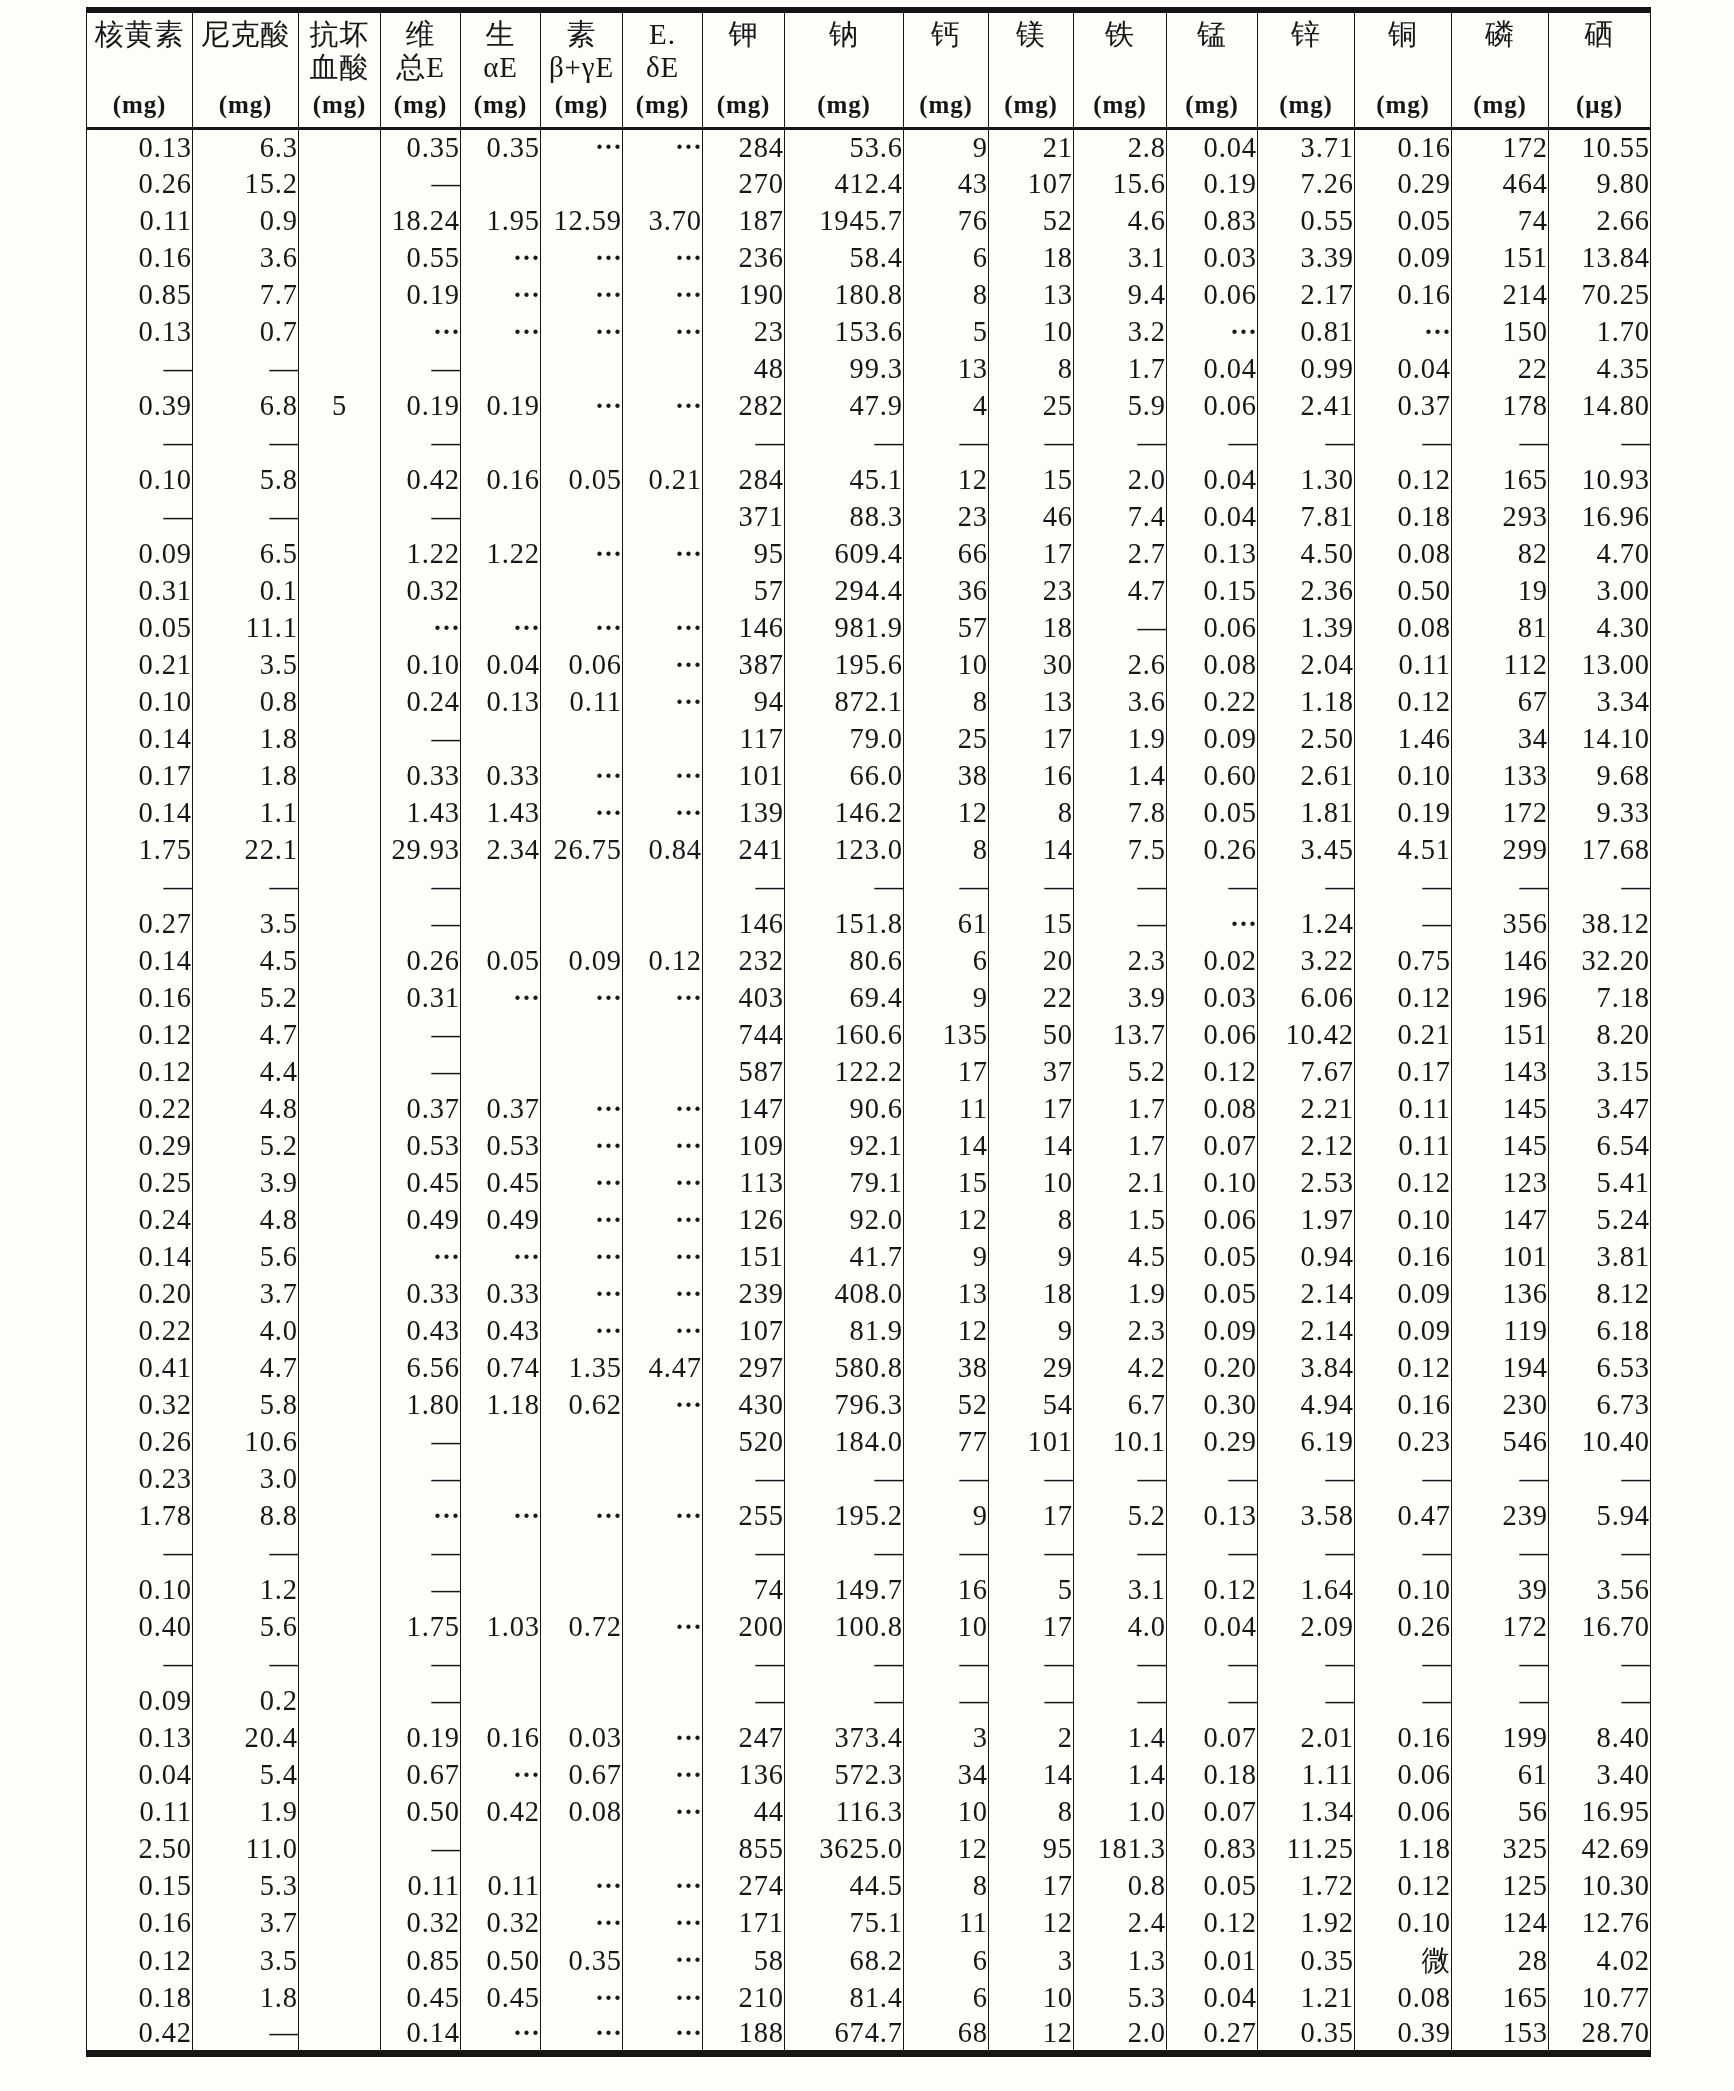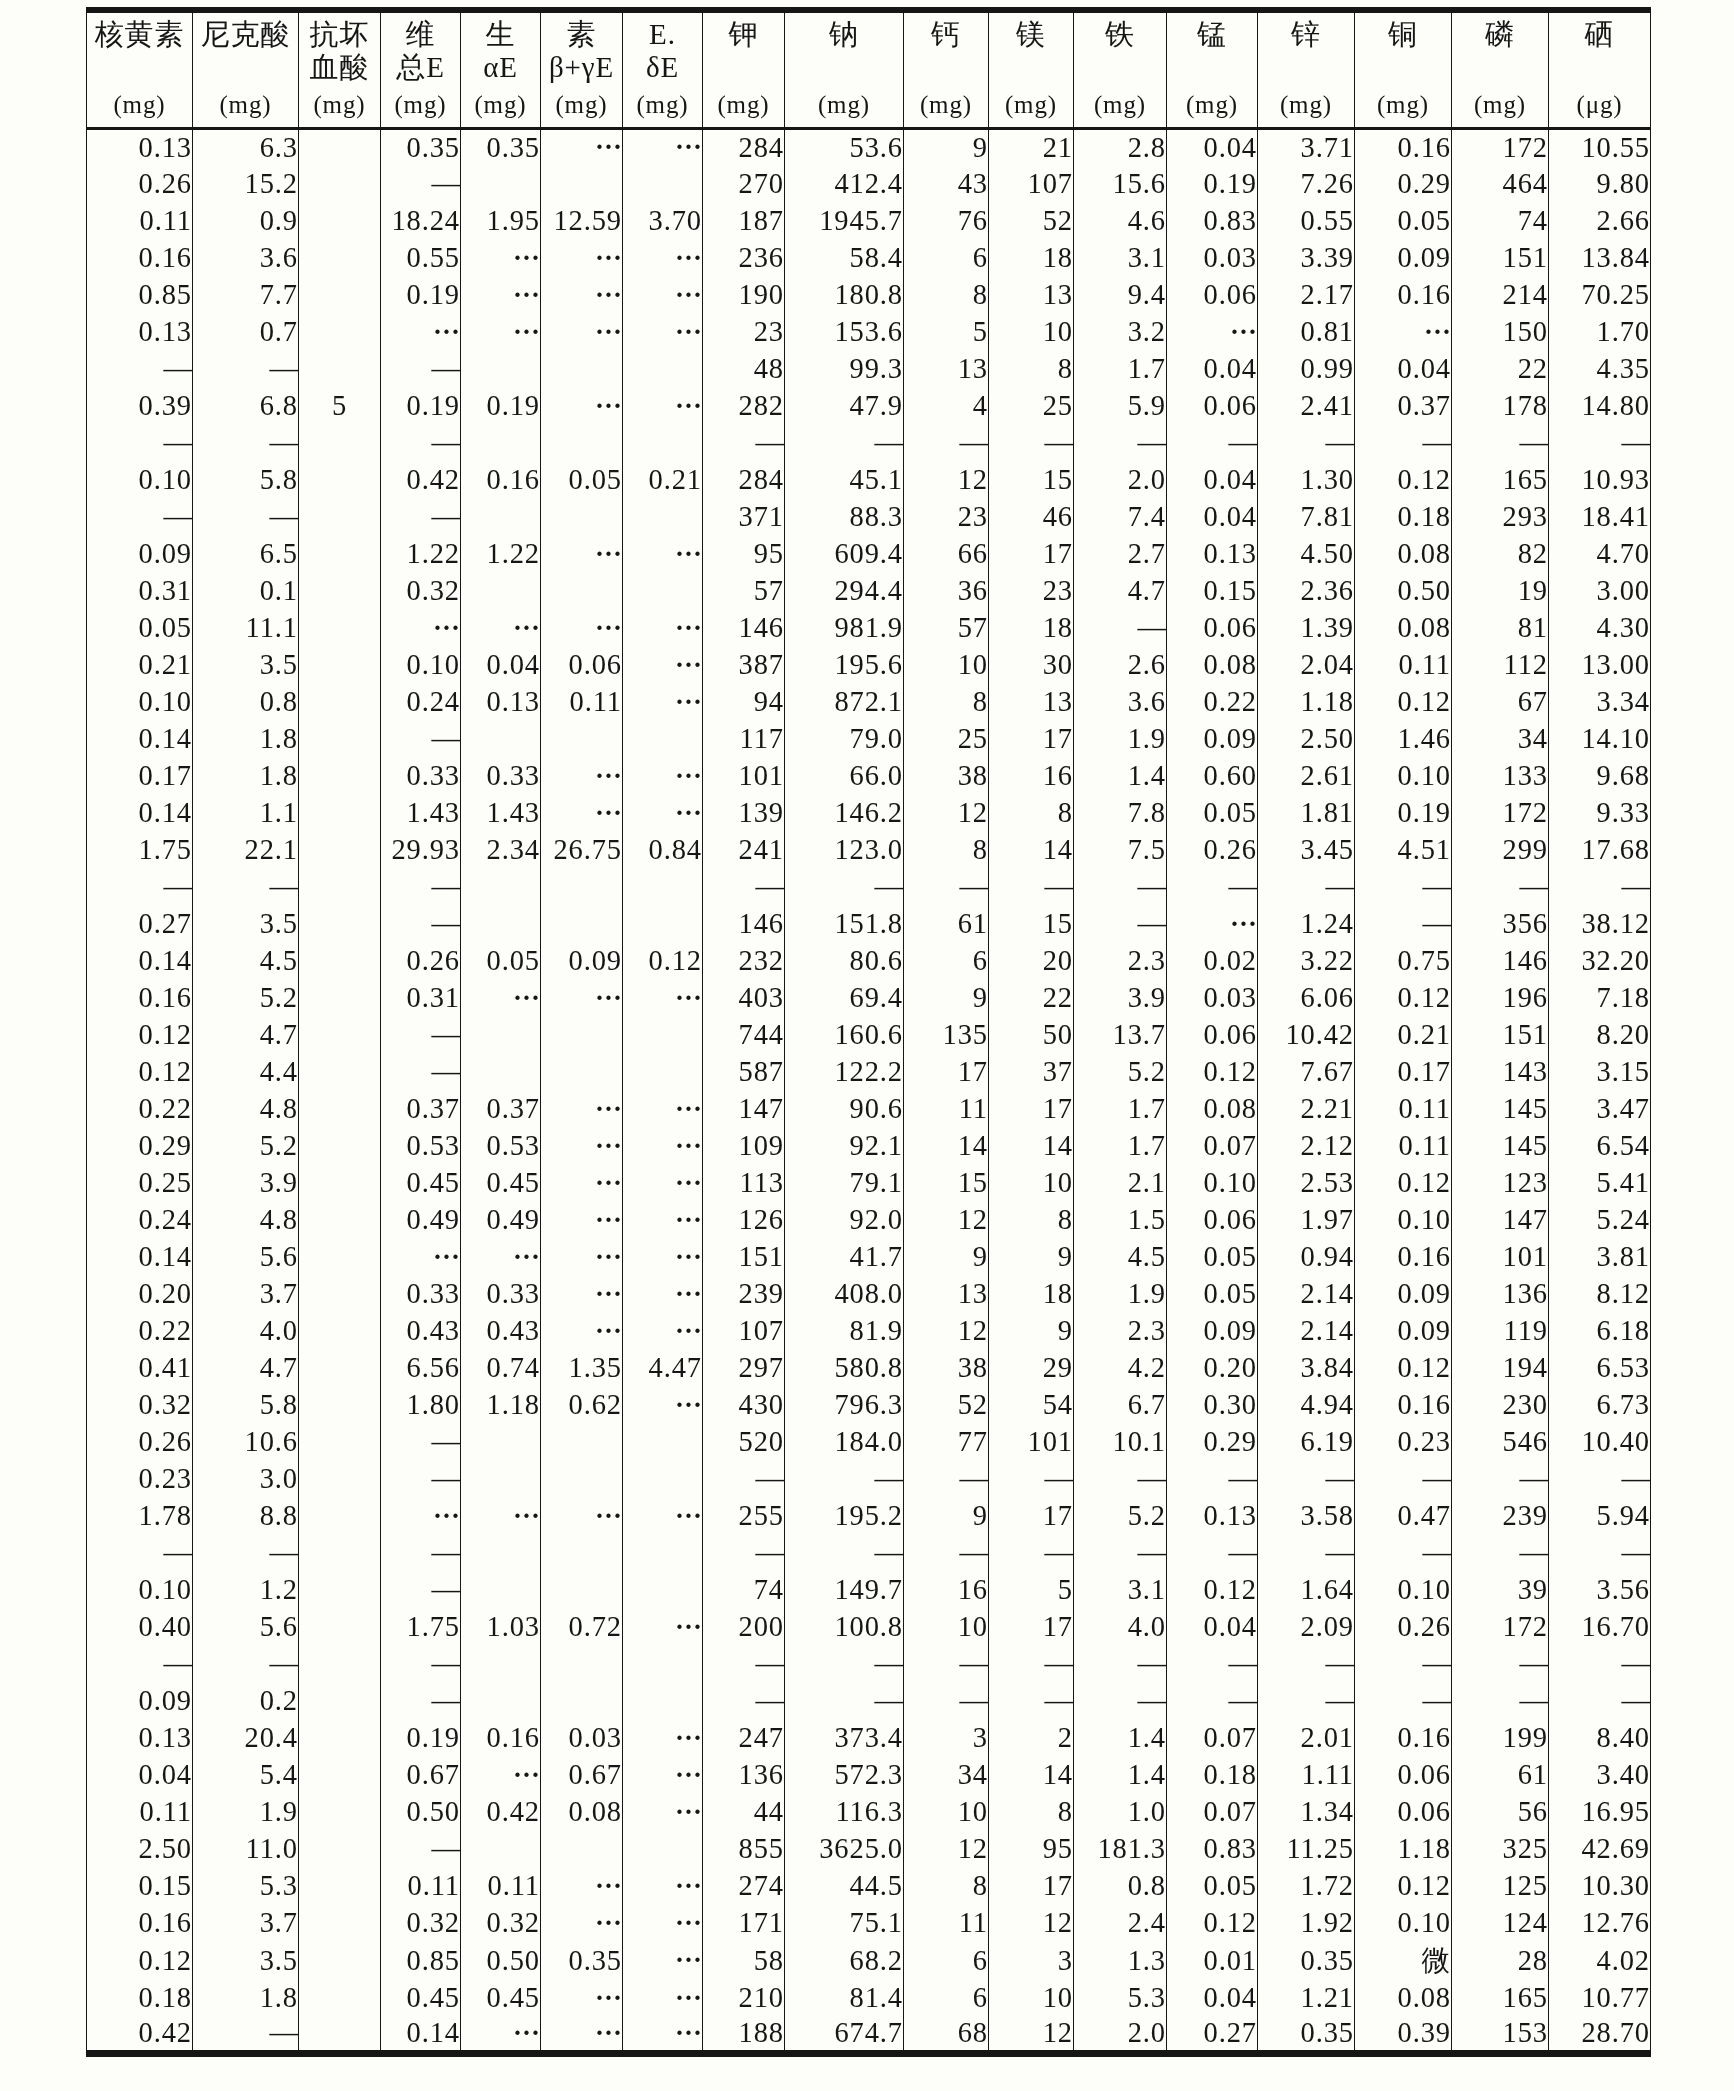--- a/index.html
+++ b/index.html
@@ -37,21 +37,21 @@
   }
   .hwrap{
     display:flex;flex-direction:column;justify-content:space-between;
     align-items:center;height:109px;padding-top:5.3px;box-sizing:border-box;
   }
   .hname{display:flex;flex-direction:column;align-items:center;}
   .hname-line{
     font-size:29px;line-height:33px;letter-spacing:0.9px;white-space:nowrap;
   }
   .hunit{
-    font-size:25px;line-height:30px;padding-bottom:1.8px;white-space:nowrap;letter-spacing:0.9px;
+    font-size:25px;line-height:30px;padding-bottom:1.8px;white-space:nowrap;letter-spacing:0.9px;font-weight:bold;
   }
   tbody tr{height:37px;padding-left:21px;}
   tbody td{
     font-size:28.5px;
     text-align:right;
     vertical-align:middle;
     padding-right:9.8px;
     letter-spacing:0.9px;
     white-space:nowrap;
   }
@@ -431,21 +431,21 @@
           <td></td>
           <td>371</td>
           <td>88.3</td>
           <td>23</td>
           <td>46</td>
           <td>7.4</td>
           <td>0.04</td>
           <td>7.81</td>
           <td>0.18</td>
           <td>293</td>
-          <td>18.41</td>
+          <td>16.96</td>
         </tr>
         <tr>
           <td>0.09</td>
           <td>6.5</td>
           <td class="center"></td>
           <td>1.22</td>
           <td>1.22</td>
           <td class="dots">···</td>
           <td class="dots">···</td>
           <td>95</td>

